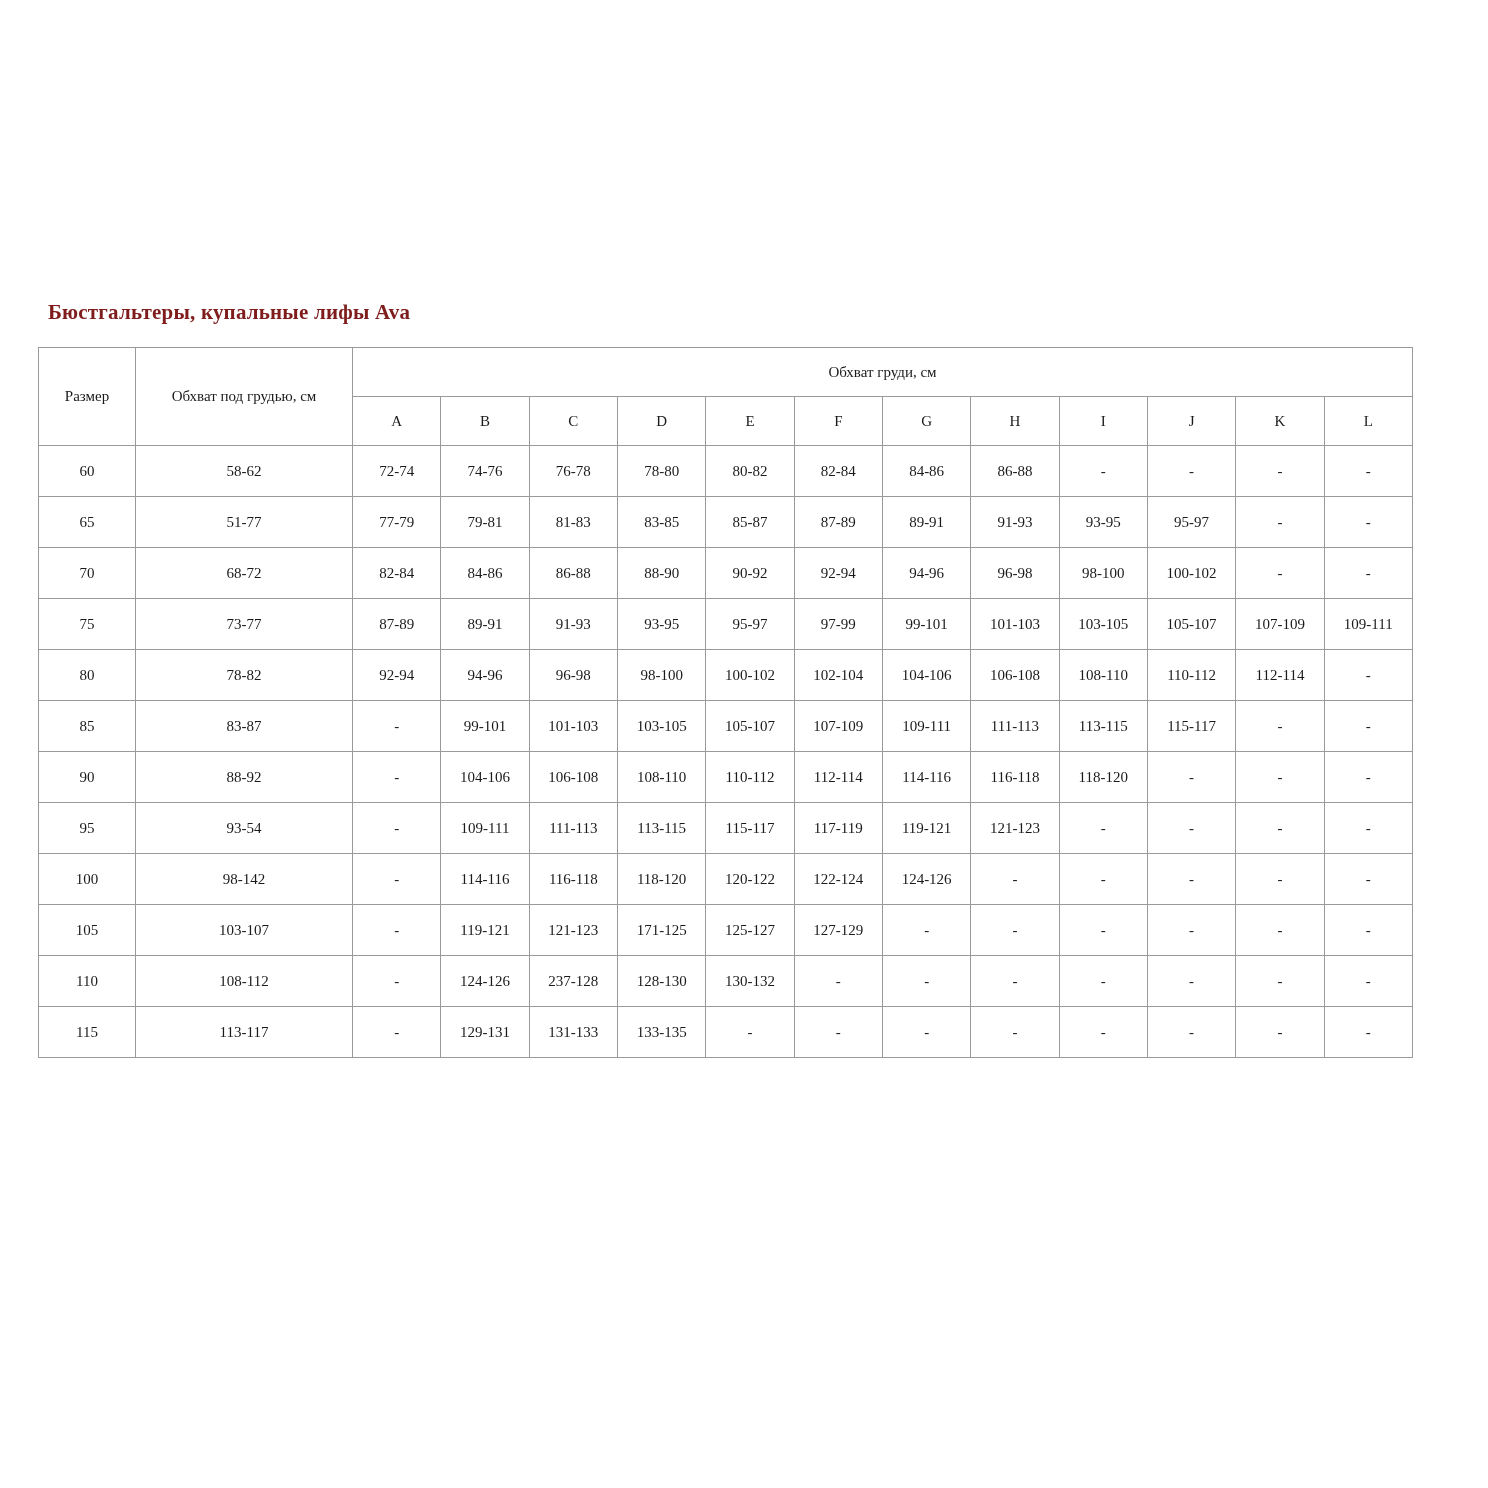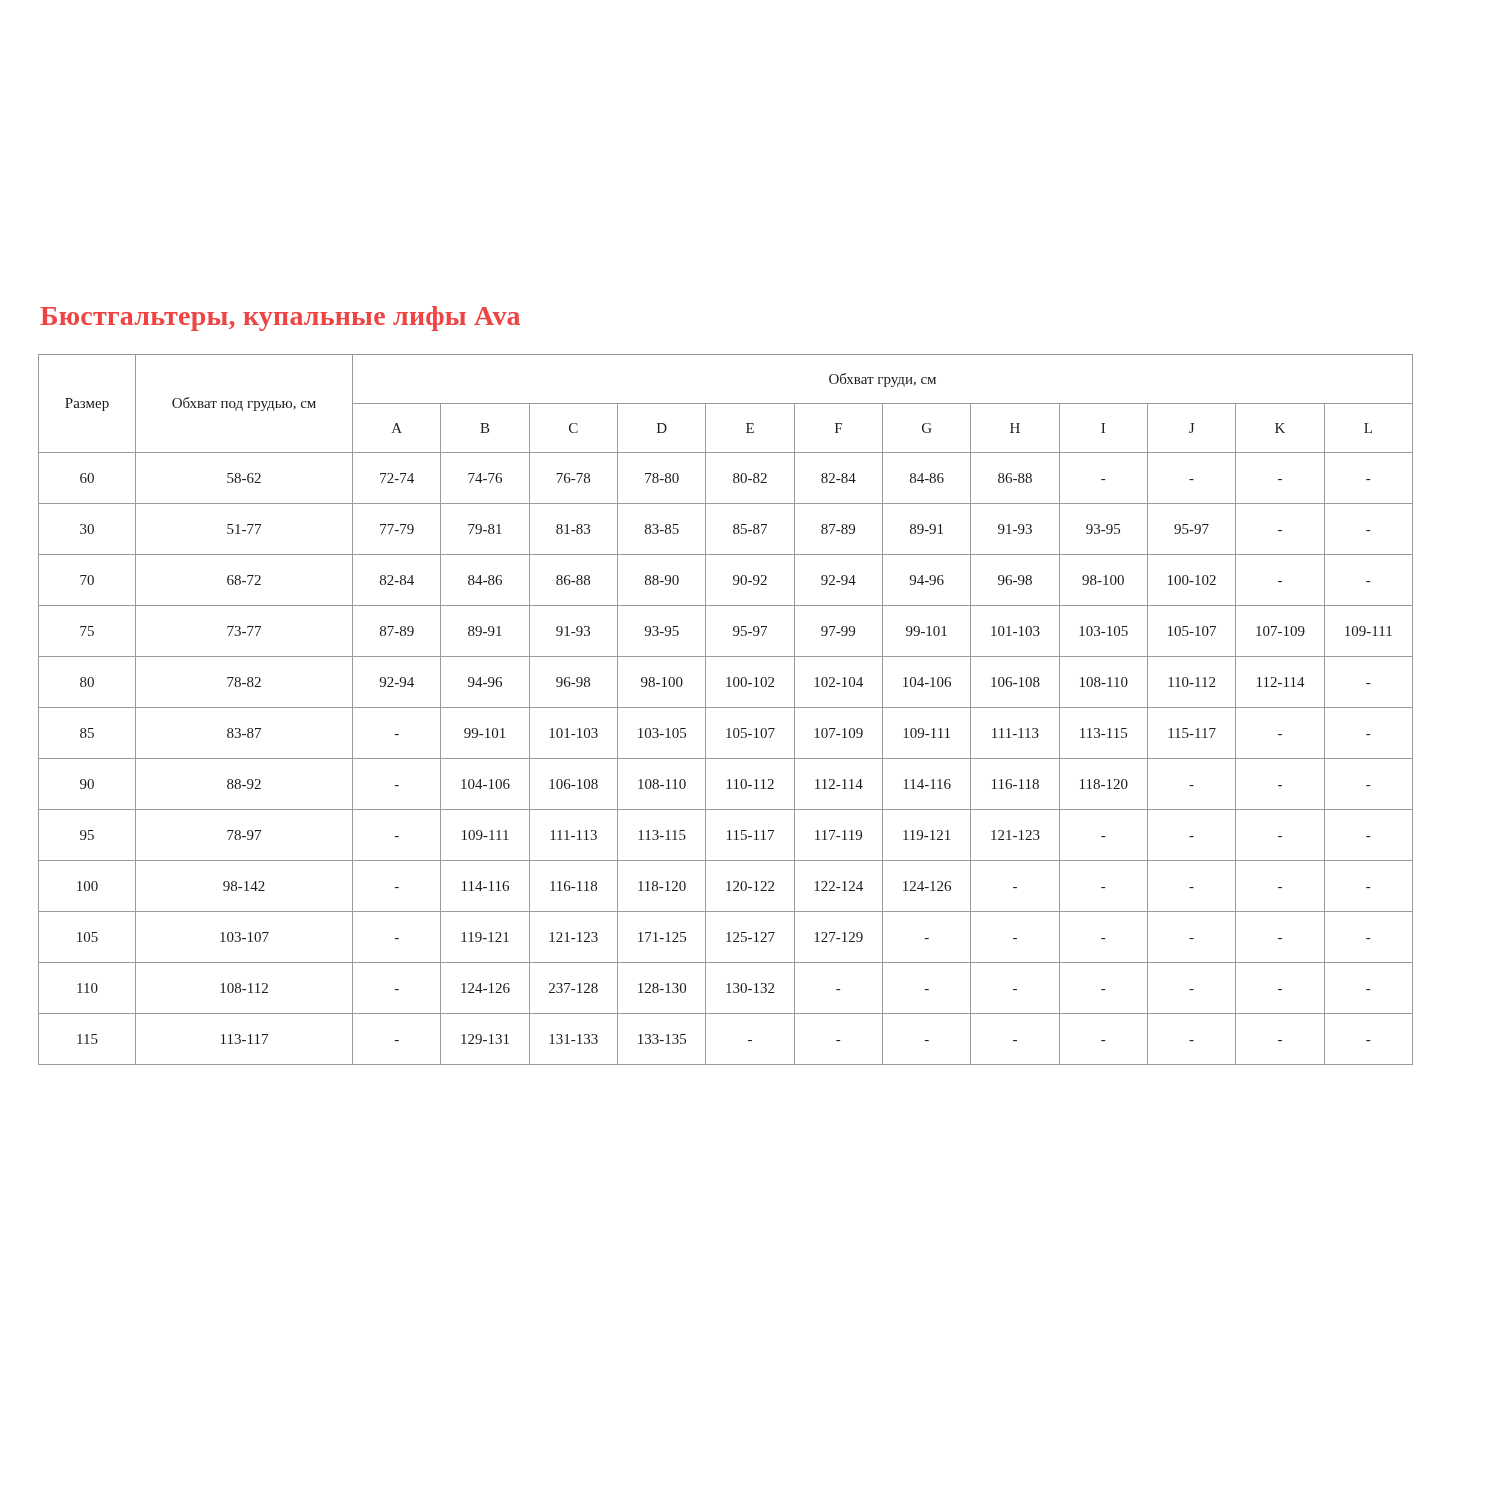--- a/index.html
+++ b/index.html
@@ -15,24 +15,24 @@
     position: relative;
     overflow: hidden;
   }
   #sheet {
     position: absolute;
     left: 38px;
     top: 300px;
     width: 1412px;
   }
   #doc-title {
-    font-size: 28px;
+    font-size: 21px;
     font-weight: bold;
-    color: #ef4444;
-    margin: 0 0 22px 2px;
+    color: #7f1d1d;
+    margin: 0 0 22px 10px;
     letter-spacing: 0.2px;
   }
   table.size-table {
     border-collapse: collapse;
     width: 1375px;
     table-layout: fixed;
     font-size: 15px;
   }
   table.size-table td,
   table.size-table th {
@@ -106,21 +106,21 @@
         <td class="cup-col">80-82</td>
         <td class="cup-col">82-84</td>
         <td class="cup-col">84-86</td>
         <td class="cup-col">86-88</td>
         <td class="cup-col">-</td>
         <td class="cup-col">-</td>
         <td class="cup-col">-</td>
         <td class="cup-col">-</td>
       </tr>
       <tr>
-        <td class="col-size">30</td>
+        <td class="col-size">65</td>
         <td class="col-under">51-77</td>
         <td class="cup-col">77-79</td>
         <td class="cup-col">79-81</td>
         <td class="cup-col">81-83</td>
         <td class="cup-col">83-85</td>
         <td class="cup-col">85-87</td>
         <td class="cup-col">87-89</td>
         <td class="cup-col">89-91</td>
         <td class="cup-col">91-93</td>
         <td class="cup-col">93-95</td>
@@ -203,21 +203,21 @@
         <td class="cup-col">112-114</td>
         <td class="cup-col">114-116</td>
         <td class="cup-col">116-118</td>
         <td class="cup-col">118-120</td>
         <td class="cup-col">-</td>
         <td class="cup-col">-</td>
         <td class="cup-col">-</td>
       </tr>
       <tr>
         <td class="col-size">95</td>
-        <td class="col-under">78-97</td>
+        <td class="col-under">93-54</td>
         <td class="cup-col">-</td>
         <td class="cup-col">109-111</td>
         <td class="cup-col">111-113</td>
         <td class="cup-col">113-115</td>
         <td class="cup-col">115-117</td>
         <td class="cup-col">117-119</td>
         <td class="cup-col">119-121</td>
         <td class="cup-col">121-123</td>
         <td class="cup-col">-</td>
         <td class="cup-col">-</td>

